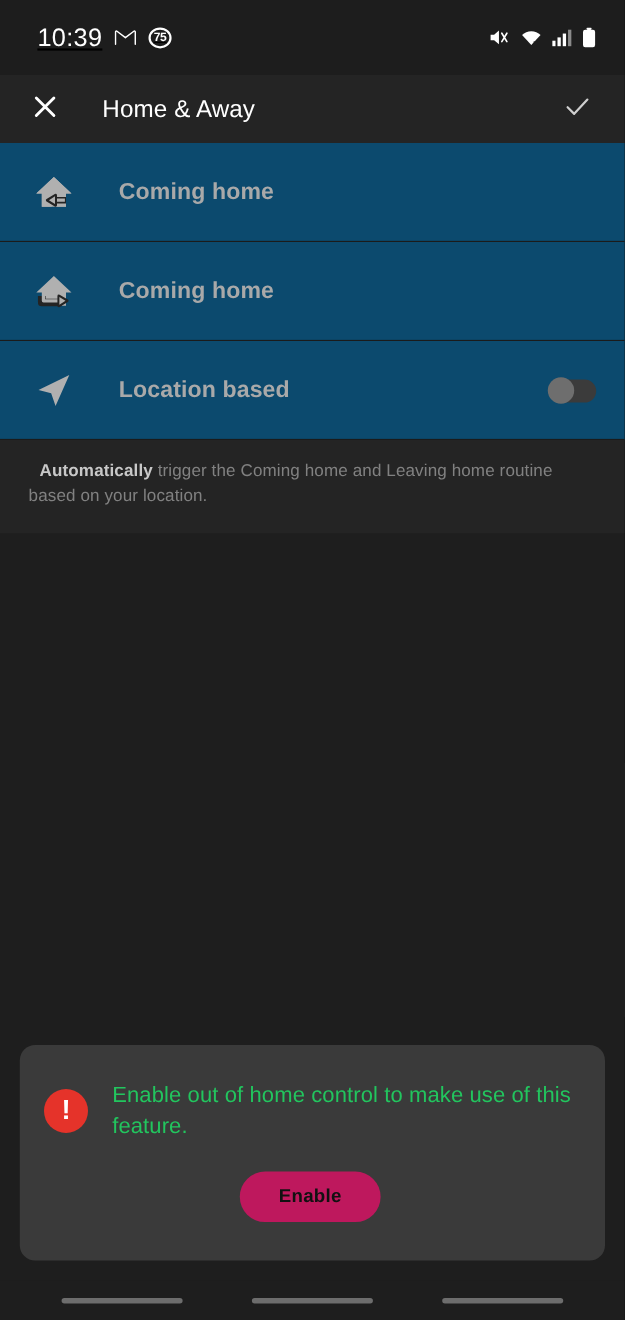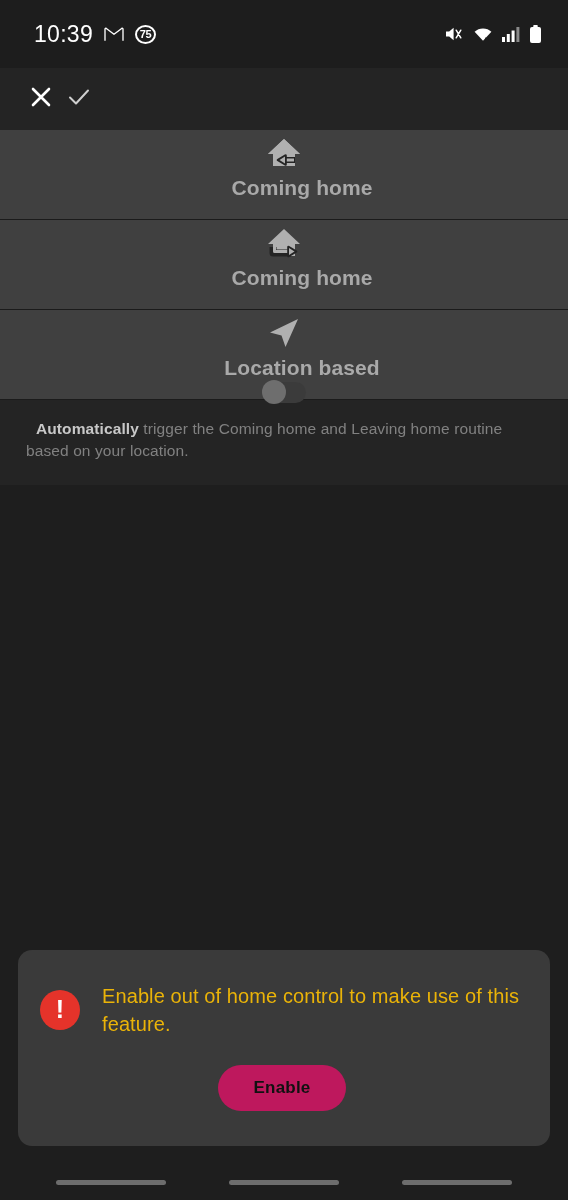--- a/index.html
+++ b/index.html
@@ -28,20 +28,21 @@
     display: flex;
     align-items: center;
     justify-content: space-between;
     padding: 0 26px 0 34px;
     flex: 0 0 auto;
   }
   .status-left {
     display: flex;
     align-items: center;
     gap: 11px;
+    text-decoration: underline;
   }
   .status-time {
     color: #ffffff;
     font-size: 23px;
     letter-spacing: .3px;
   }
   .gmail-icon { width: 20px; height: 16px; display:block; }
   .badge-75 {
     width: 21px; height: 19px;
     border: 2px solid #ffffff;
@@ -85,27 +86,26 @@
   .confirm-btn {
     width: 38px; height: 38px;
     display: flex; align-items: center; justify-content: center;
     cursor: pointer;
   }
 
   
   .list-section { flex: 0 0 auto; }
   .row {
     height: 90px;
-    background: #404040;
+    background: #0c4a6e;
     display: flex;
     align-items: center;
     padding: 0 26px 0 26px;
     border-bottom: 1px solid #1b1b1b;
     cursor: pointer;
-    flex-direction: column;
   }
   .row-icon {
     width: 46px;
     display: flex;
     align-items: center;
     justify-content: center;
     flex: 0 0 46px;
   }
   .row-label {
     color: #a9a9a9;
@@ -193,21 +193,21 @@
     margin-top: 10px;
   }
   .alert-bang {
     color: #ffffff;
     font-size: 25px;
     font-weight: bold;
     line-height: 1;
     margin-top: -2px;
   }
   .alert-text {
-    color: #eab308;
+    color: #22c55e;
     font-size: 20px;
     line-height: 1.42;
     letter-spacing: .1px;
     padding-top: 2px;
   }
   .alert-actions {
     display: flex;
     justify-content: center;
     margin-top: 26px;
   }
@@ -287,20 +287,21 @@
   </div>
 
   <div class="app-bar">
     <div class="close-btn">
       <span>
         <svg width="24" height="24" viewBox="0 0 24 24">
           <path d="M4 4L20 20M20 4L4 20" stroke="#ffffff" stroke-width="2.6" stroke-linecap="round"></path>
         </svg>
       </span>
     </div>
+    <div class="app-title">Home &amp; Away</div>
     <div class="confirm-btn">
       <span>
         <svg width="26" height="26" viewBox="0 0 26 26">
           <path d="M4 13.5L10 19.5L22 6.5" stroke="#cfcfcf" stroke-width="2" stroke-linecap="round" stroke-linejoin="round" fill="none"></path>
         </svg>
       </span>
     </div>
   </div>
 
   <div class="list-section">

